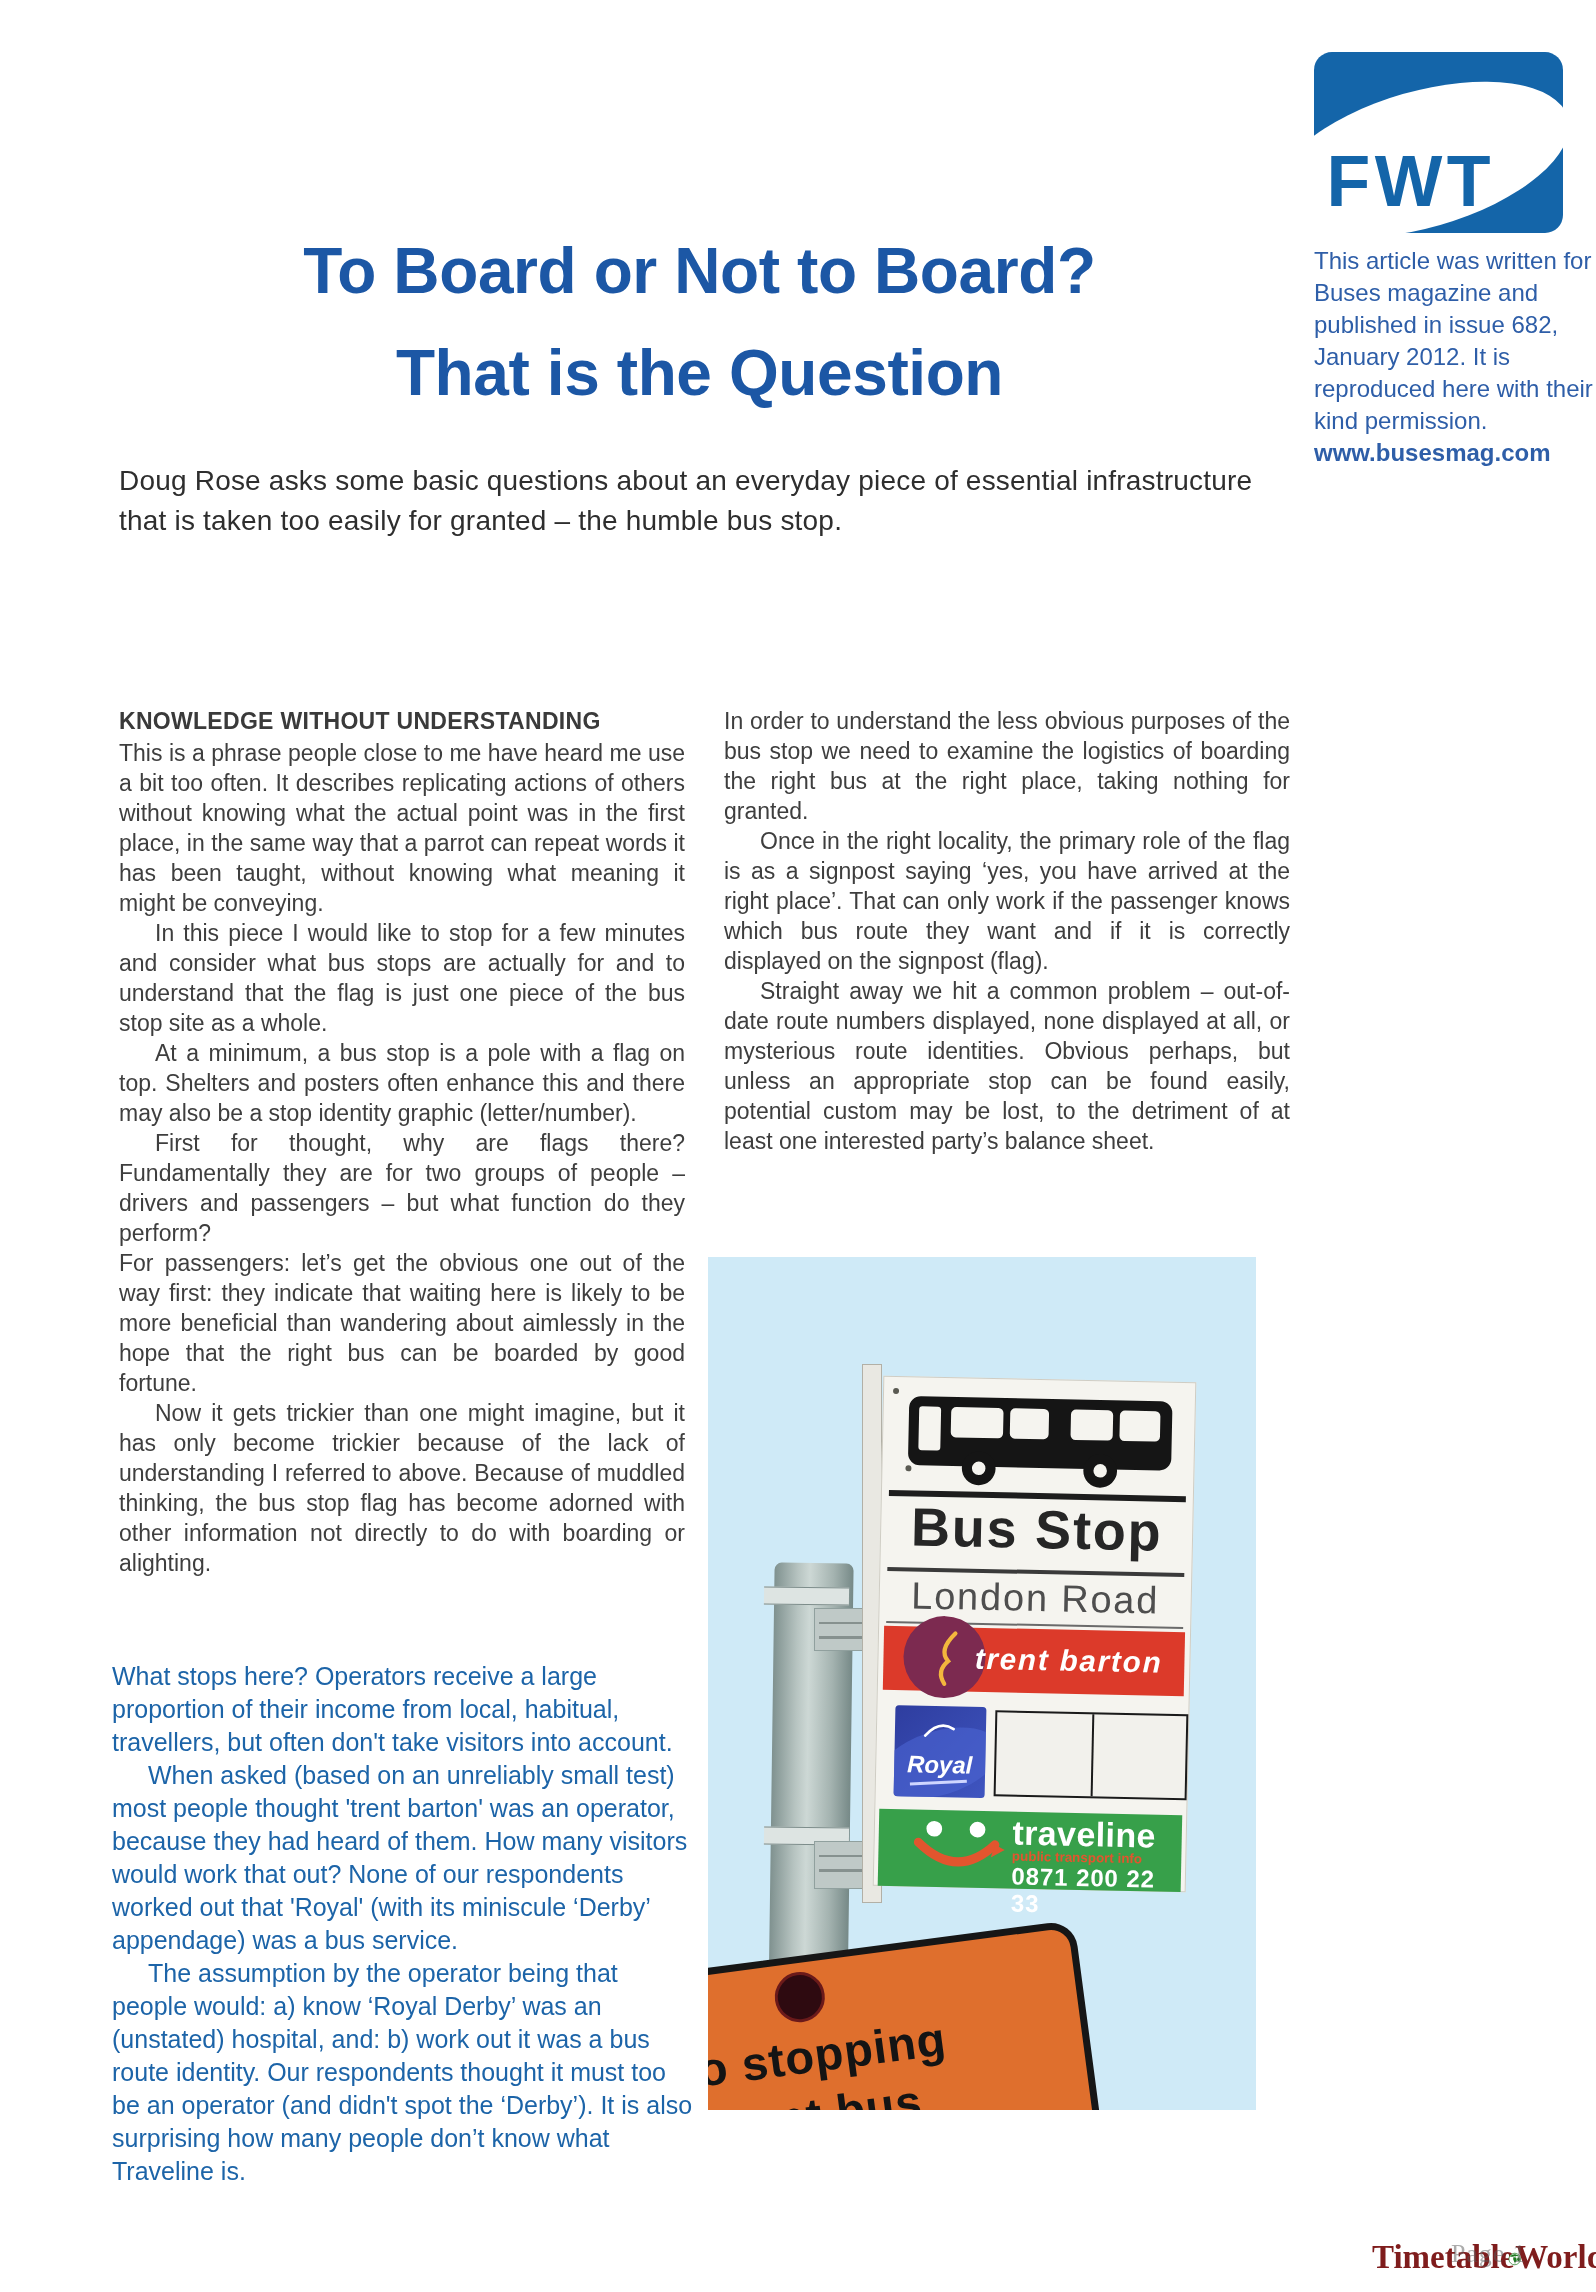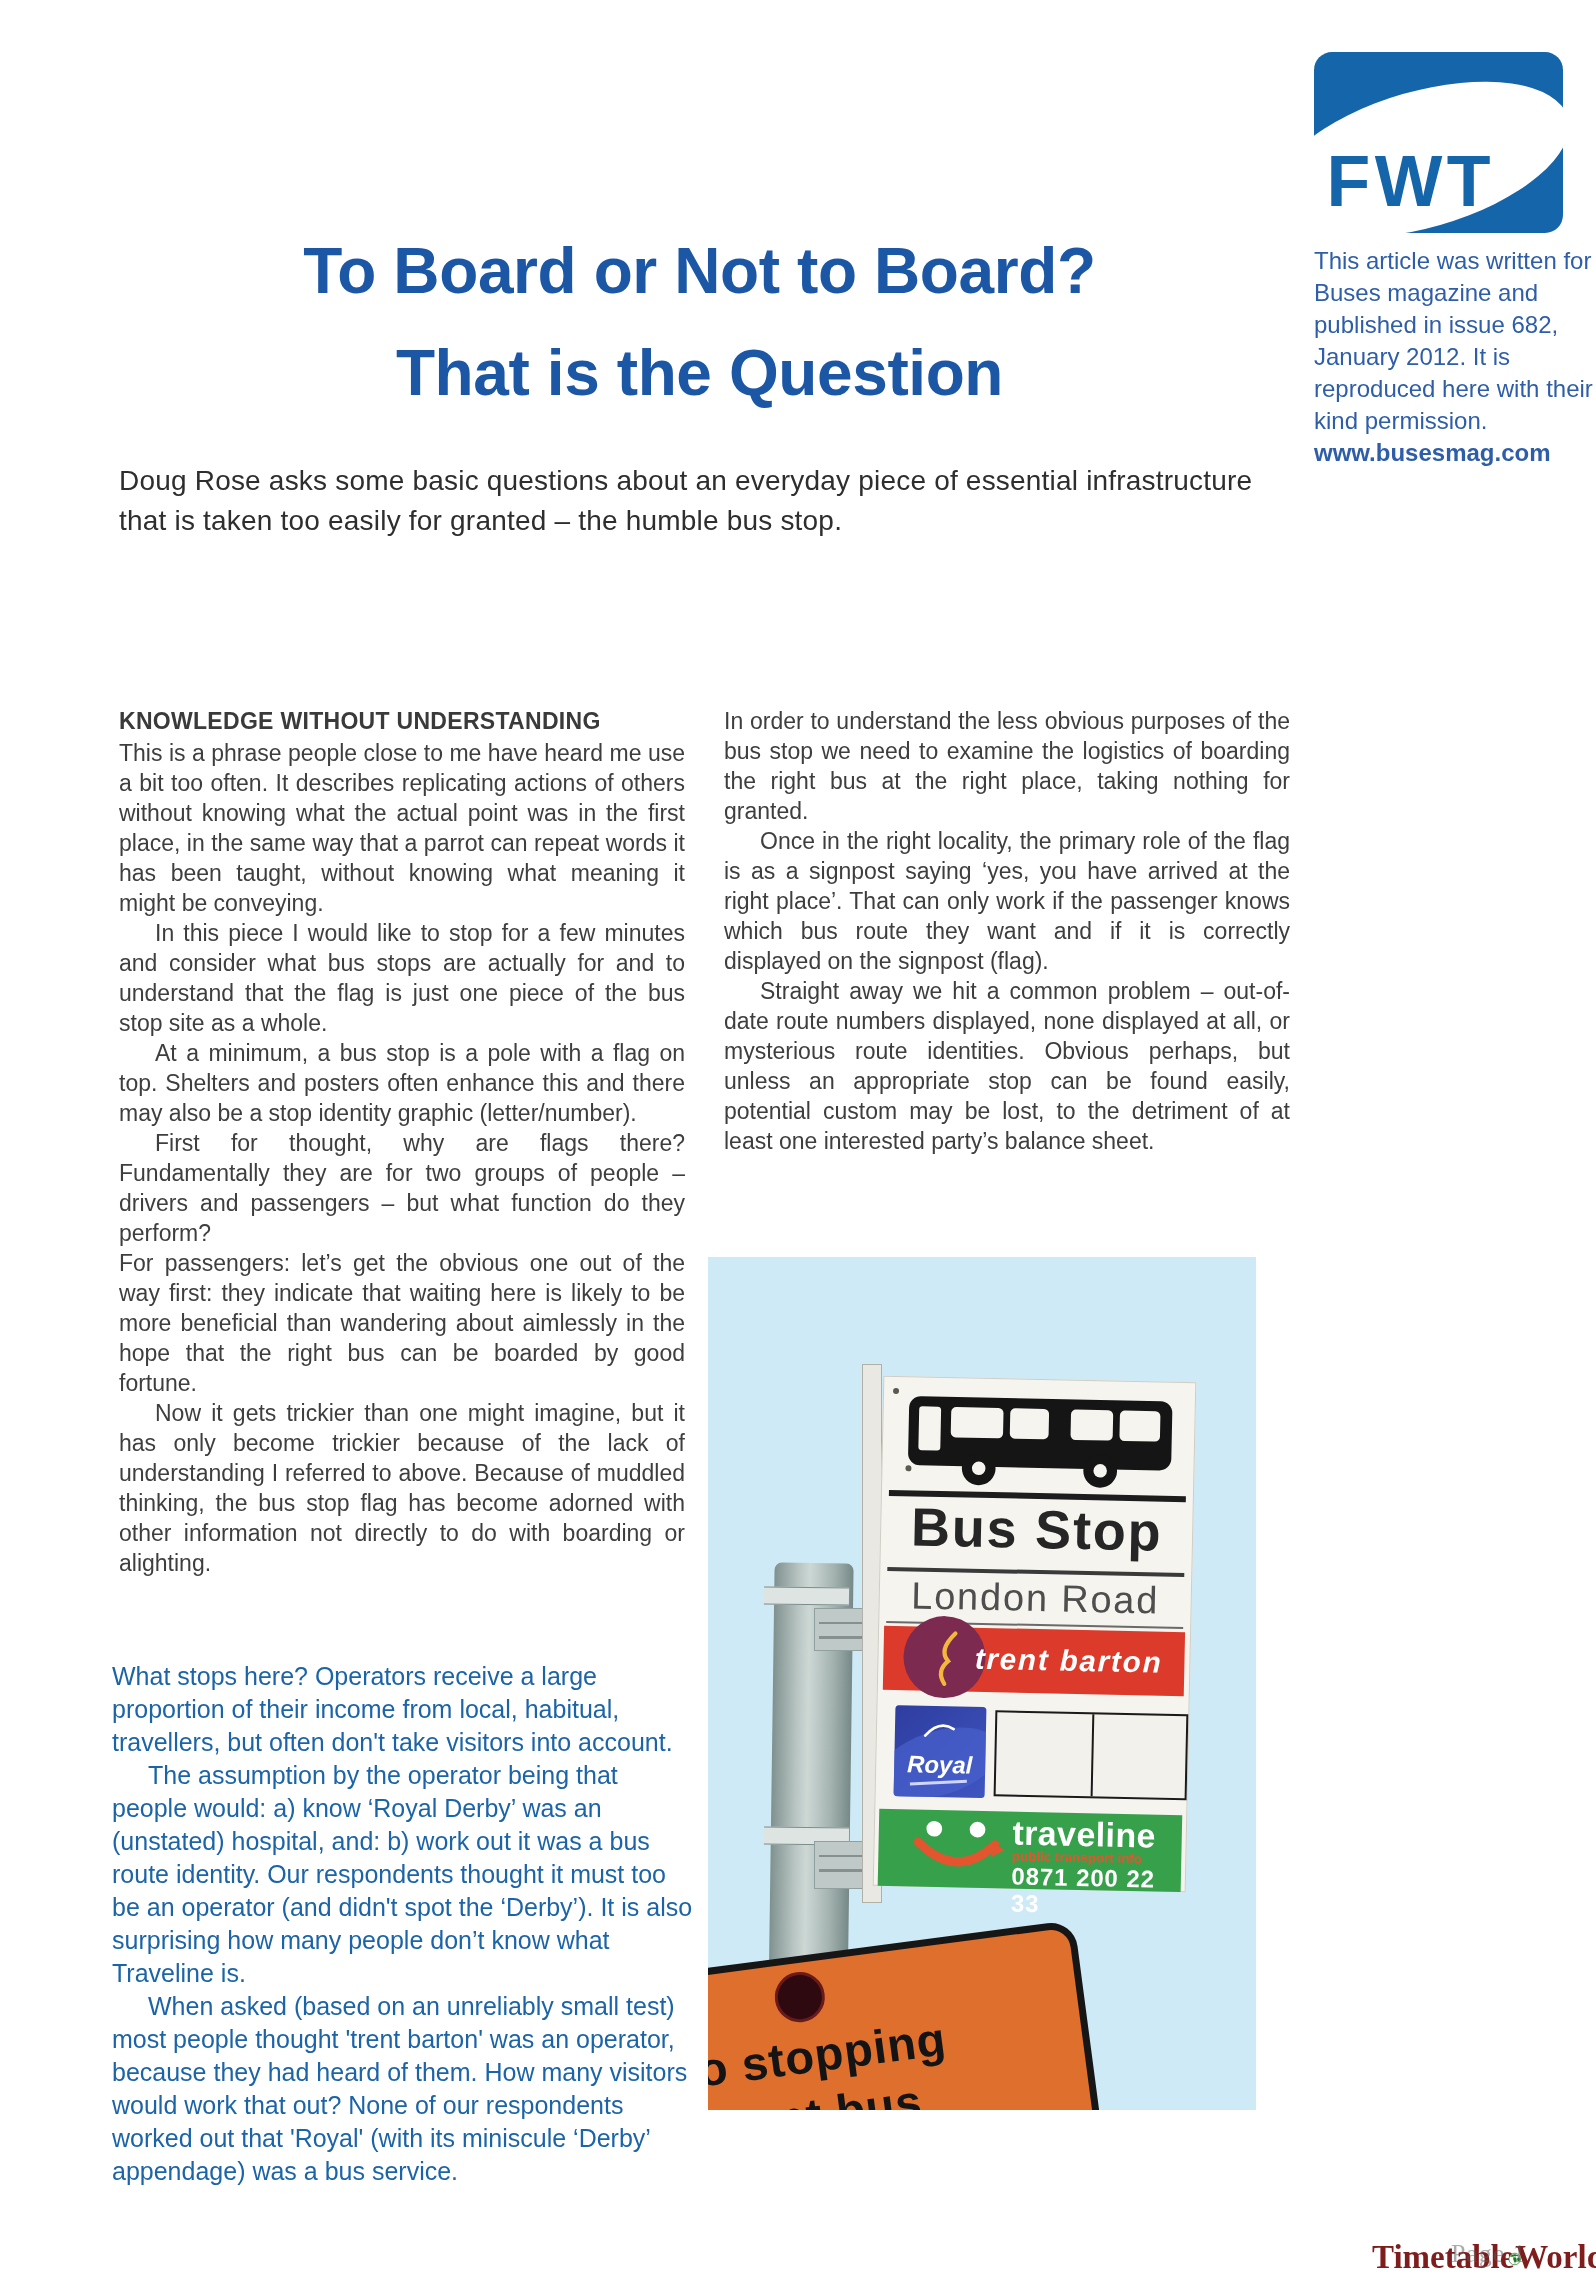--- a/index.html
+++ b/index.html
@@ -150,22 +150,22 @@
 </div>
 
 <div class="col col-right">
   <p>In order to understand the less obvious purposes of the bus stop we need to examine the logistics of boarding the right bus at the right place, taking nothing for granted.</p>
   <p class="ind">Once in the right locality, the primary role of the flag is as a signpost saying ‘yes, you have arrived at the right place’. That can only work if the passenger knows which bus route they want and if it is correctly displayed on the signpost (flag).</p>
   <p class="ind">Straight away we hit a common problem – out-of-date route numbers displayed, none displayed at all, or mysterious route identities. Obvious perhaps, but unless an appropriate stop can be found easily, potential custom may be lost, to the detriment of at least one interested party’s balance sheet.</p>
 </div>
 
 <div class="cap">
   <p>What stops here? Operators receive a large proportion of their income from local, habitual, travellers, but often don't take visitors into account.</p>
+  <p class="ind">When asked (based on an unreliably small test) most people thought 'trent barton' was an operator, because they had heard of them. How many visitors would work that out? None of our respondents worked out that 'Royal' (with its miniscule ‘Derby’ appendage) was a bus service.</p>
   <p class="ind">The assumption by the operator being that people would: a) know ‘Royal Derby’ was an (unstated) hospital, and: b) work out it was a bus route identity. Our respondents thought it must too be an operator (and didn't spot the ‘Derby’). It is also surprising how many people don’t know what Traveline is.</p>
-  <p class="ind">When asked (based on an unreliably small test) most people thought 'trent barton' was an operator, because they had heard of them. How many visitors would work that out? None of our respondents worked out that 'Royal' (with its miniscule ‘Derby’ appendage) was a bus service.</p>
 </div>
 
 <div class="photo">
   <div class="pole"></div>
   <div class="collar c1"></div>
   <div class="collar c2"></div>
   <div class="bracket b1"></div>
   <div class="bracket b2"></div>
   <div class="vbar"></div>
 

